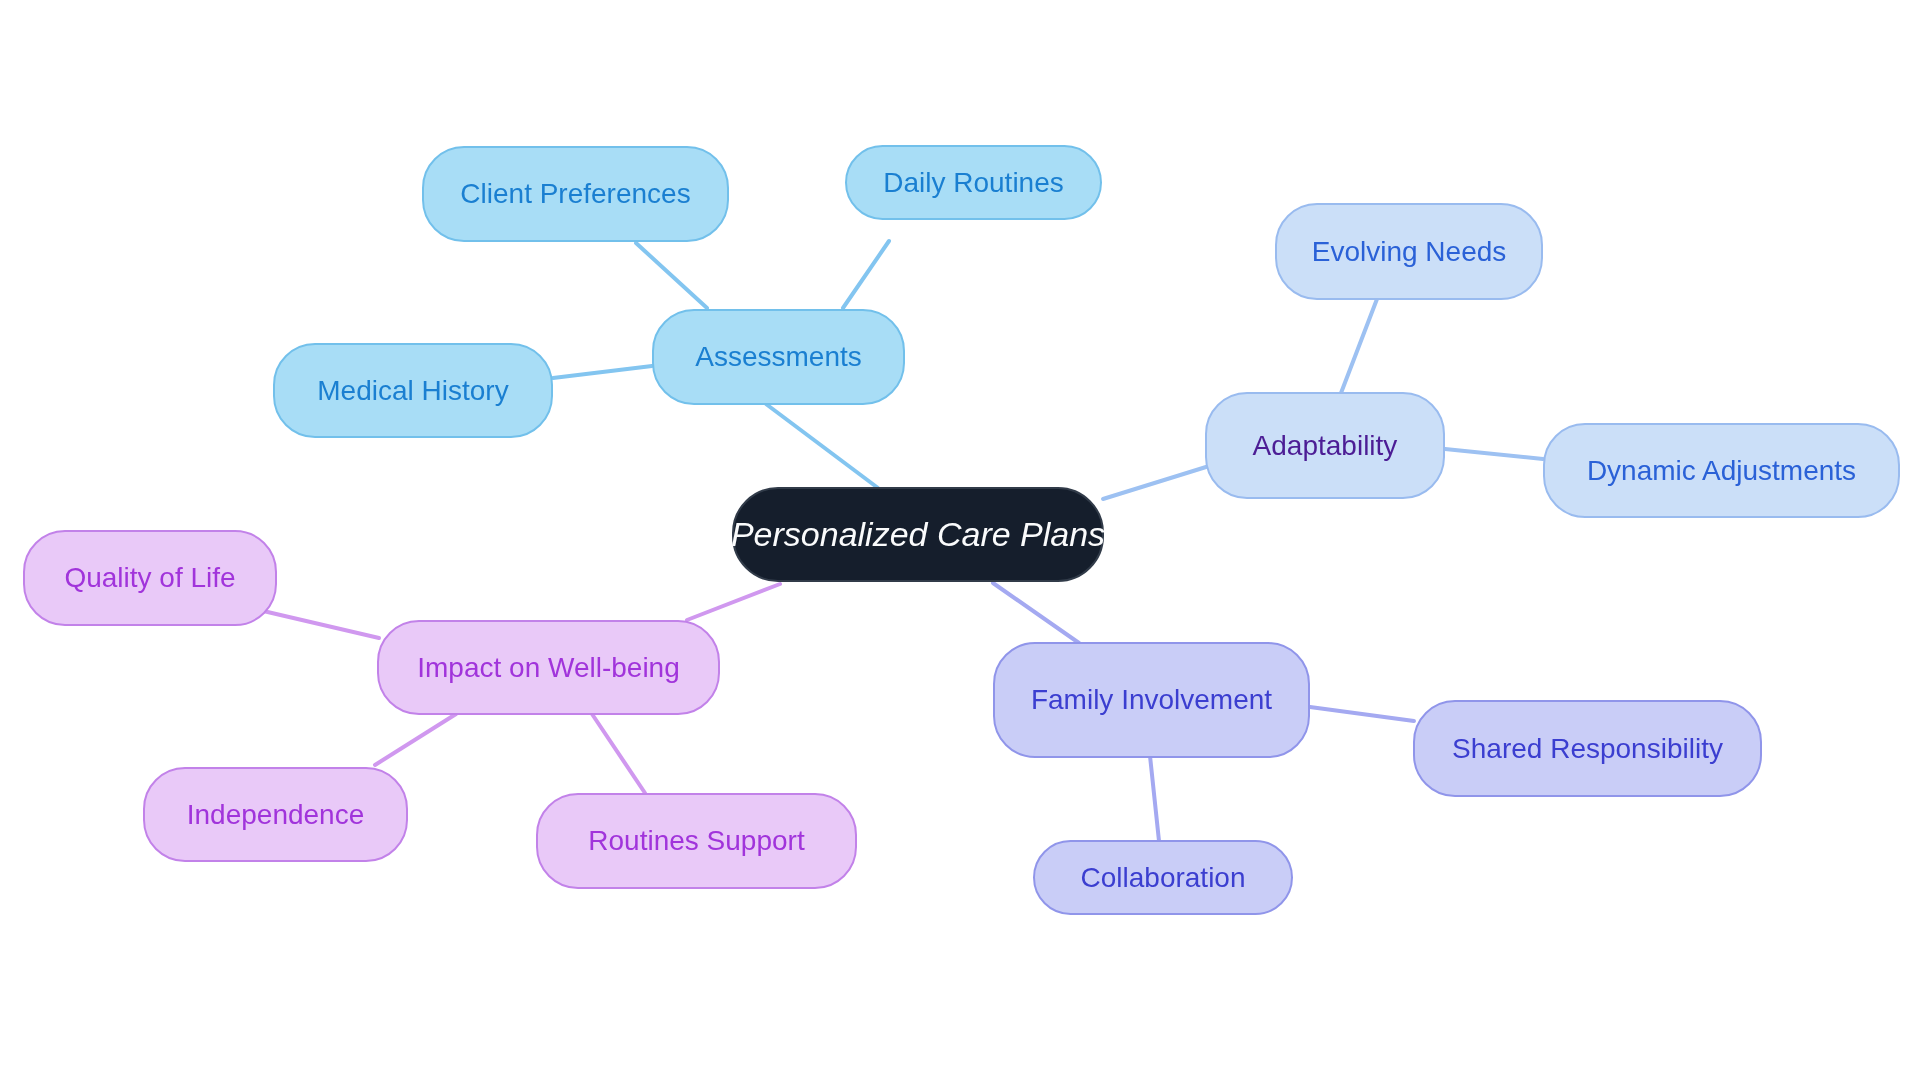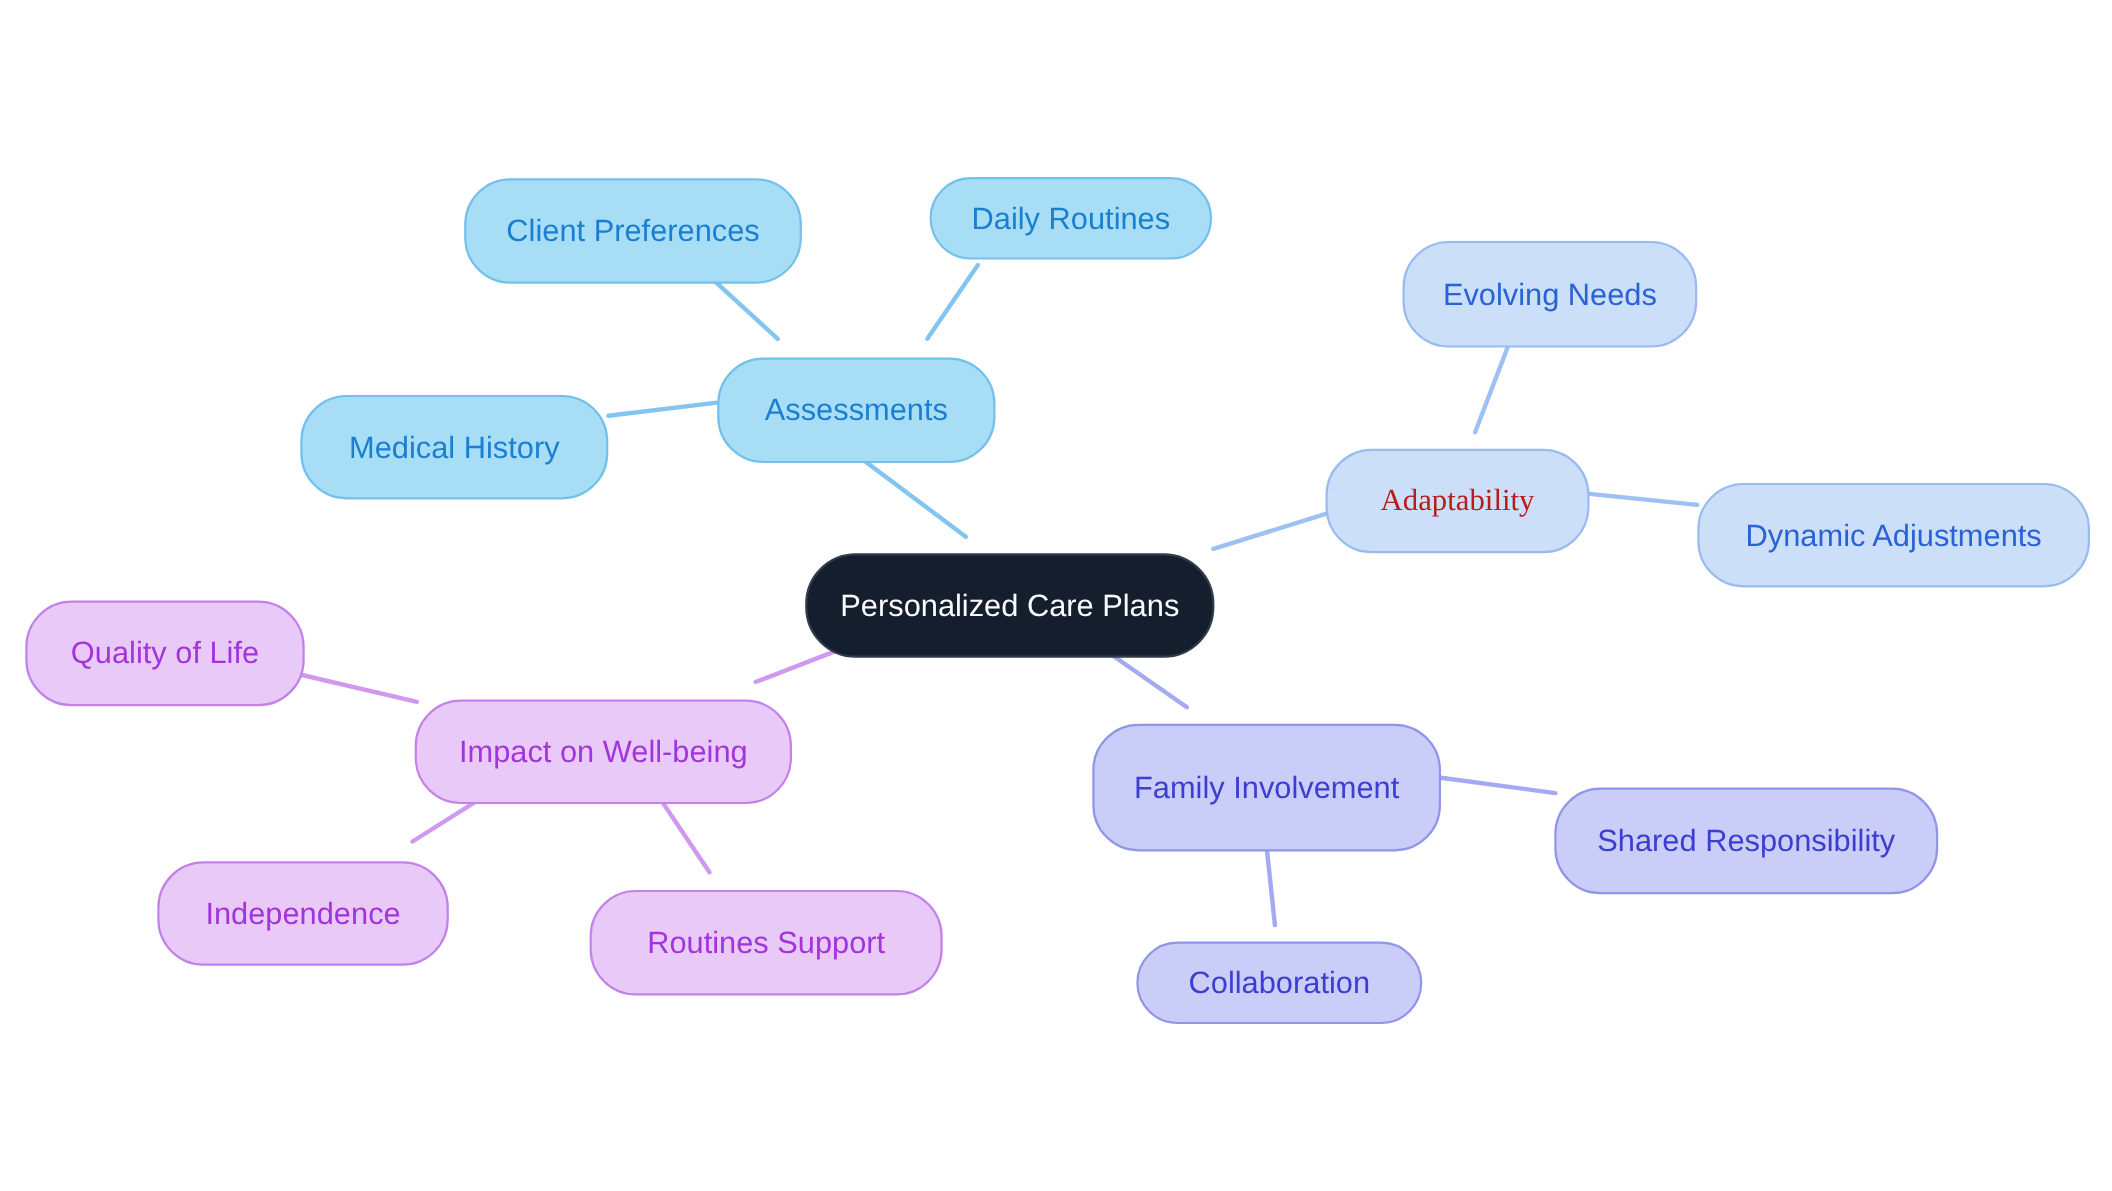--- a/index.html
+++ b/index.html
@@ -31,25 +31,25 @@
     align-items: center;
     justify-content: center;
     border-radius: 42px;
     border: 2px solid transparent;
     box-sizing: border-box;
     font-size: 28px;
     font-weight: 400;
     white-space: nowrap;
     cursor: pointer;
     user-select: none;
-    margin-top: 16px;
   }
   .node.central {
     border-radius: 46px;
-    font-size: 28px;
+    font-size: 34px;
+    font-style: italic;
   }
 </style>
 </head>
 <body style="background: rgb(255, 255, 255);">
 
 <div class="canvas">
 
   <svg class="edges" viewBox="0 0 1920 1083">
     <line x1="636" y1="243" x2="707" y2="308" stroke="#83c5f0"></line>
     <line x1="889" y1="241" x2="843" y2="308" stroke="#83c5f0"></line>
@@ -67,21 +67,21 @@
     <line x1="592" y1="714" x2="645" y2="793" stroke="#d098ef"></line>
   </svg>
 
   <div class="node central" style="left: 732px; top: 487px; width: 372px; height: 95px; background: rgb(21, 30, 44); border-color: rgb(49, 59, 73); color: rgb(250, 251, 252);">Personalized Care Plans</div>
 
   <div class="node" style="left: 652px; top: 309px; width: 253px; height: 96px; background: rgb(168, 221, 246); border-color: rgb(114, 192, 235); color: rgb(26, 127, 209); text-align: right;">Assessments</div>
   <div class="node" style="left: 422px; top: 146px; width: 307px; height: 96px; background: rgb(168, 221, 246); border-color: rgb(114, 192, 235); color: rgb(26, 127, 209);">Client Preferences</div>
   <div class="node" style="left: 845px; top: 145px; width: 257px; height: 75px; background: rgb(168, 221, 246); border-color: rgb(114, 192, 235); color: rgb(26, 127, 209);">Daily Routines</div>
   <div class="node" style="left: 273px; top: 343px; width: 280px; height: 95px; background: rgb(168, 221, 246); border-color: rgb(114, 192, 235); color: rgb(26, 127, 209);">Medical History</div>
 
-  <div class="node" style="left: 1205px; top: 392px; width: 240px; height: 95px; background: rgb(203, 223, 248); border-color: rgb(153, 187, 239); color: #b91c1c; font-family: Liberation Serif, serif;">Adaptability</div>
+  <div class="node" style="left: 1205px; top: 392px; width: 240px; height: 107px; background: rgb(203, 223, 248); border-color: rgb(153, 187, 239); color: #4c1d95;">Adaptability</div>
   <div class="node" style="left: 1275px; top: 203px; width: 268px; height: 97px; background: rgb(203, 223, 248); border-color: rgb(153, 187, 239); color: rgb(42, 97, 215); text-align: right;">Evolving Needs</div>
   <div class="node" style="left: 1543px; top: 423px; width: 357px; height: 95px; background: rgb(203, 223, 248); border-color: rgb(153, 187, 239); color: rgb(42, 97, 215);">Dynamic Adjustments</div>
 
   <div class="node" style="left: 993px; top: 642px; width: 317px; height: 116px; background: rgb(201, 205, 247); border-color: rgb(144, 149, 234); color: rgb(59, 62, 208);">Family Involvement</div>
   <div class="node" style="left: 1413px; top: 700px; width: 349px; height: 97px; background: rgb(201, 205, 247); border-color: rgb(144, 149, 234); color: rgb(59, 62, 208);">Shared Responsibility</div>
   <div class="node" style="left: 1033px; top: 840px; width: 260px; height: 75px; background: rgb(201, 205, 247); border-color: rgb(144, 149, 234); color: rgb(59, 62, 208);">Collaboration</div>
 
   <div class="node" style="left: 377px; top: 620px; width: 343px; height: 95px; background: rgb(233, 201, 248); border-color: rgb(194, 130, 233); color: rgb(161, 52, 219);">Impact on Well-being</div>
   <div class="node" style="left: 143px; top: 767px; width: 265px; height: 95px; background: rgb(233, 201, 248); border-color: rgb(194, 130, 233); color: rgb(161, 52, 219);">Independence</div>
   <div class="node" style="left: 23px; top: 530px; width: 254px; height: 96px; background: rgb(233, 201, 248); border-color: rgb(194, 130, 233); color: rgb(161, 52, 219);">Quality of Life</div>

